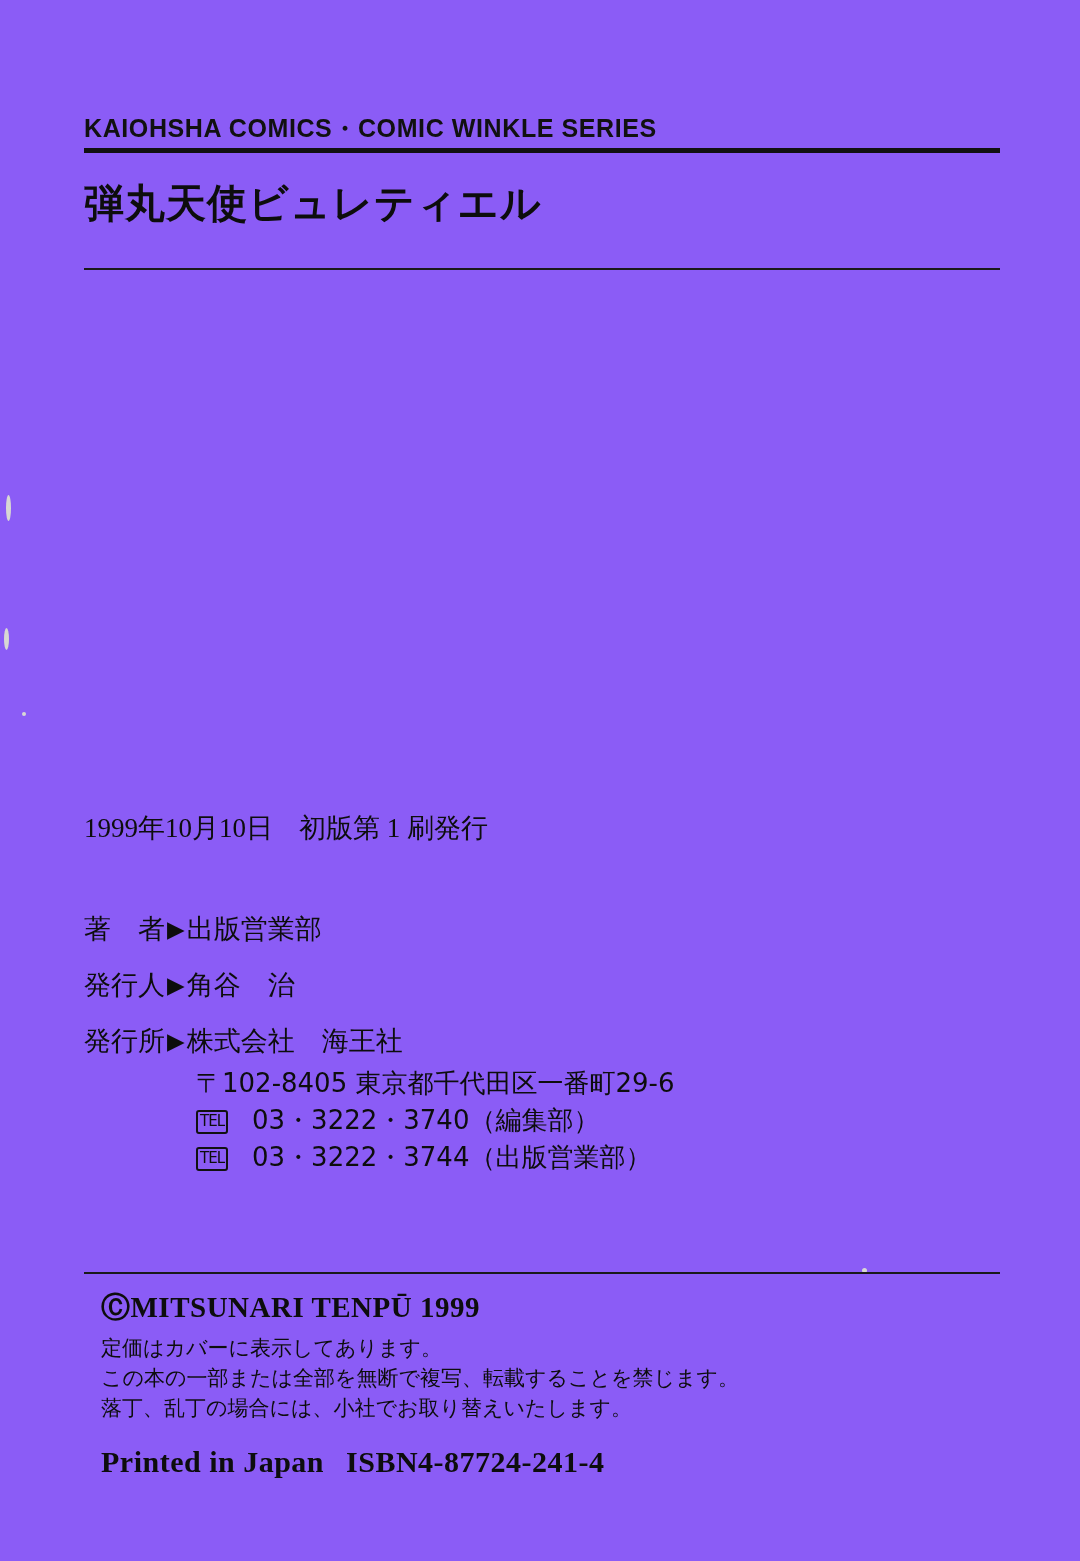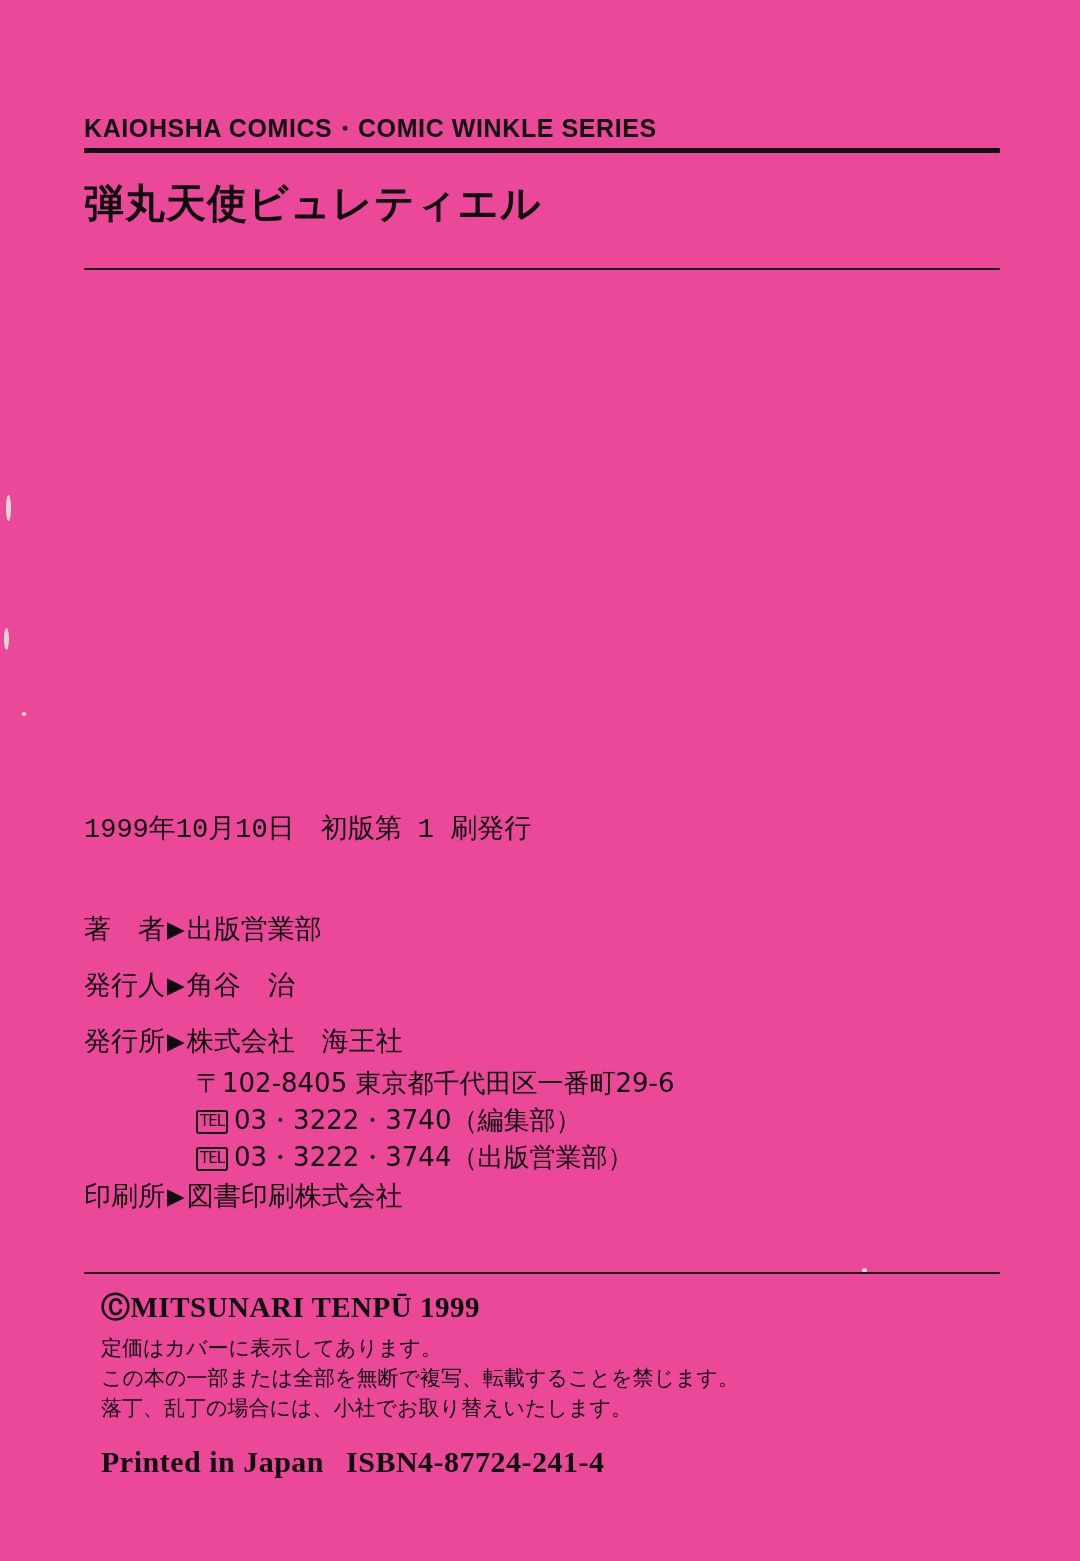--- a/index.html
+++ b/index.html
@@ -12,21 +12,21 @@
     height: 1561px;
     position: relative;
     font-family: "Liberation Sans", sans-serif;
     color: #111111;
     overflow: hidden;
   }
 
   .page {
     position: absolute;
     inset: 0;
-    background: #ec4899;
+    background: #8b5cf6;
     padding-left: 28px;
   }
 
   
   .speck {
     position: absolute;
     background: #d8d8d4;
     border-radius: 50%;
   }
 
@@ -77,21 +77,21 @@
     top: 268px;
     width: 916px;
     height: 2px;
     background: #1a1a1a;
   }
 
   .pubdate {
     position: absolute;
     left: 0;
     top: 810px;
-    font-family: Liberation Mono, monospace;
+    font-family: Liberation Serif, serif;
     font-size: 27px;
     color: #0d0d0d;
     white-space: nowrap;
   }
   .pubdate .gap { display: inline-block; width: 26px; }
 
   .credits {
     position: absolute;
     left: 0;
     top: 912px;
@@ -127,21 +127,21 @@
   }
   .telbox {
     display: inline-block;
     border: 2px solid #111;
     border-radius: 3px;
     font-size: 15px;
     line-height: 1;
     padding: 2px 2px 3px 2px;
     letter-spacing: -1px;
     transform: translateY(-3px);
-    margin-right: 6px;
+    margin-right: 24px;
     font-family: "DejaVu Sans", sans-serif;
   }
 
   .printer-row {
     position: absolute;
     left: 0;
     top: 1178px;
     font-family: "DejaVu Sans", sans-serif;
     font-size: 27px;
     color: #0d0d0d;
@@ -230,23 +230,20 @@
             <span class="telbox">TEL</span><span>03・3222・3740（編集部）</span>
           </div>
           <div class="sub-line">
             <span class="telbox">TEL</span><span>03・3222・3744（出版営業部）</span>
           </div>
         </div>
       </div>
 
     </div>
 
-    <div class="printer-row">
-      <span class="credit-label">印刷所</span><span class="tri">▶</span><span>図書印刷株式会社</span>
-    </div>
 
     <div class="rule-thin-2"></div>
 
     <div class="footer">
       <div class="copyright">ⒸMITSUNARI TENPŪ 1999</div>
       <div class="notice">定価はカバーに表示してあります。</div>
       <div class="notice">この本の一部または全部を無断で複写、転載することを禁じます。</div>
       <div class="notice">落丁、乱丁の場合には、小社でお取り替えいたします。</div>
       <div class="printed">
         <span>Printed in Japan</span><span class="gap2"></span><span>ISBN4-87724-241-4</span>

